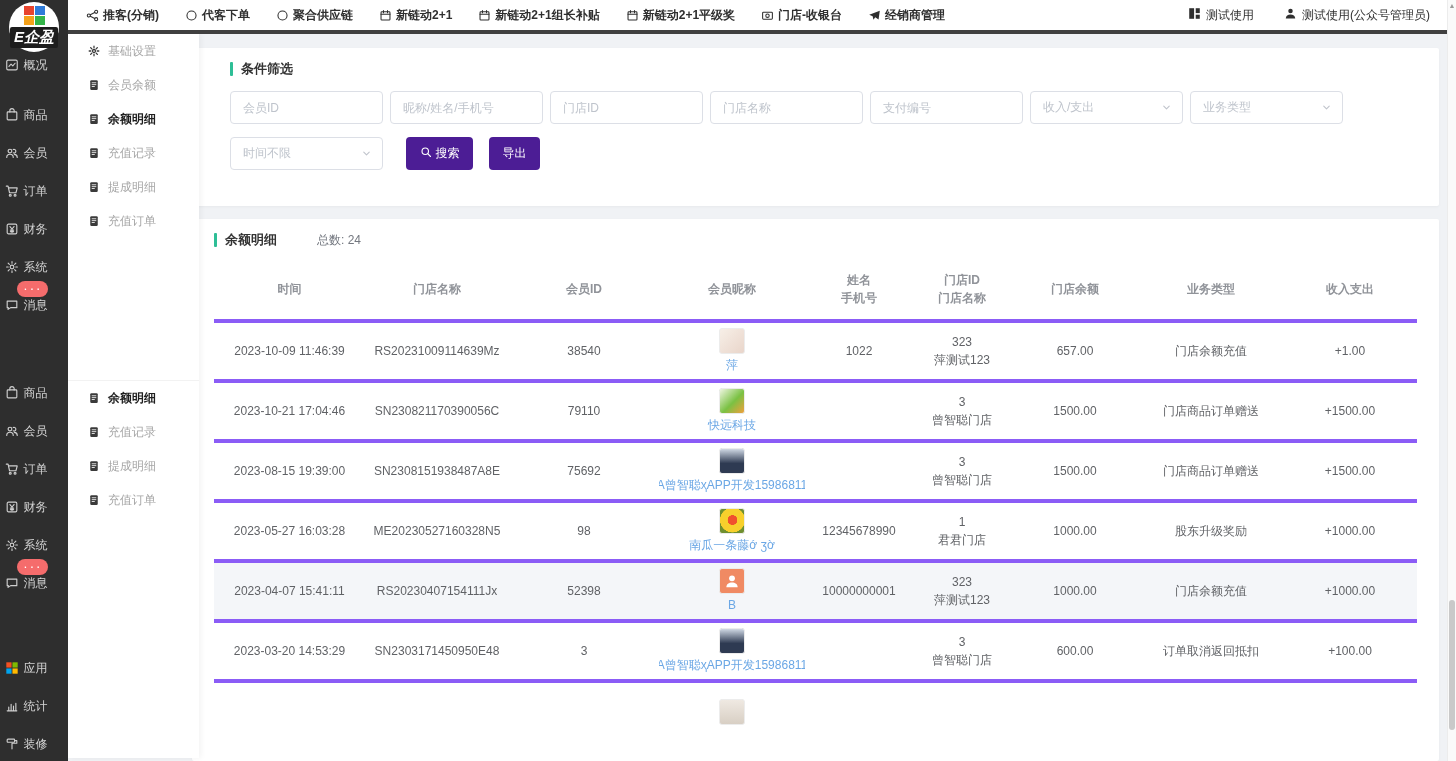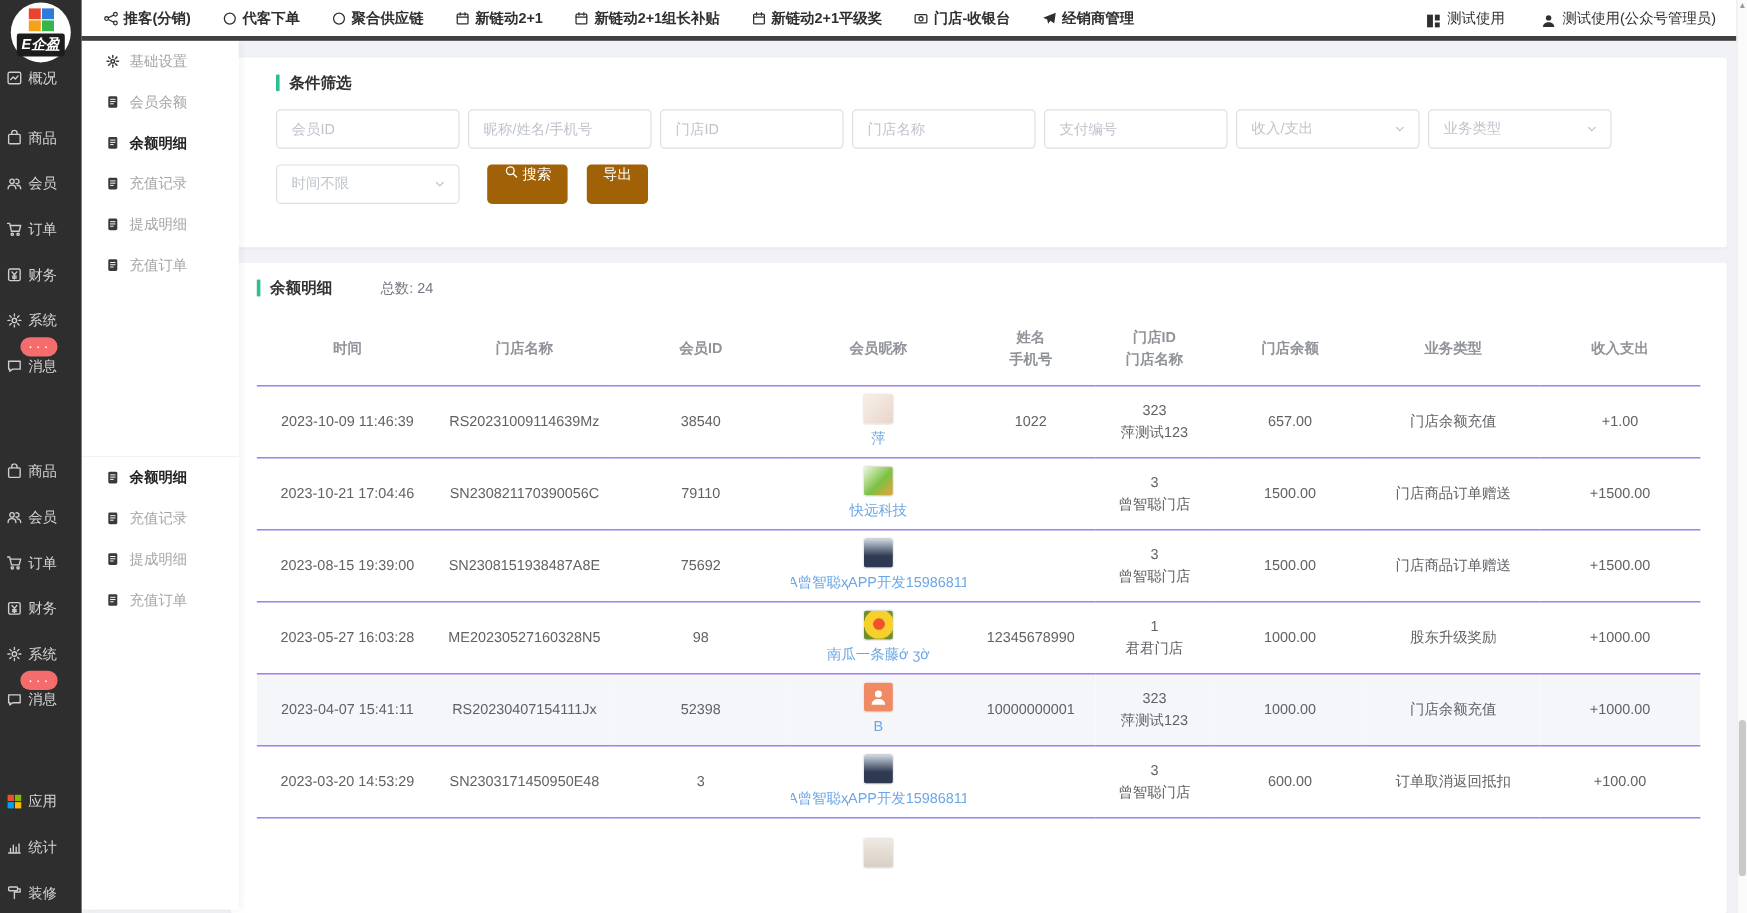--- a/index.html
+++ b/index.html
@@ -5,35 +5,35 @@
   * { margin:0; padding:0; box-sizing:border-box; }
   html,body { width:1456px; height:761px; overflow:hidden; font-family:"Liberation Sans","DejaVu Sans",sans-serif; }
   .app { position:relative; width:1456px; height:761px; overflow:hidden; background:#f0f2f5; }
 
   
   .sidebar { position:absolute; left:0; top:0; width:68px; height:761px; background:#2e2e2e; z-index:6; }
   .logo-circle { width:50px; height:50px; border-radius:50%; background:#fff; margin:2px auto 0; display:flex; flex-direction:column; align-items:center; justify-content:center; cursor:pointer; }
   .logo-blocks { display:grid; grid-template-columns:10px 10px; grid-template-rows:9px 9px; gap:1px; }
   .logo-blocks span { display:block; }
   .lb1{background:#e8442e;} .lb2{background:#2f7bd9;} .lb3{background:#f5a21b;} .lb4{background:#35b54a;}
-  .logo-text { font-size:12px; font-weight:700; font-style:italic; color:#fff; background:#1d1d1d; padding:1px 4px; border-radius:2px; margin-top:2px; white-space:nowrap; }
+  .logo-text { font-size:15px; font-weight:700; font-style:italic; color:#fff; background:#1d1d1d; padding:1px 4px; border-radius:2px; margin-top:2px; white-space:nowrap; }
   .side-group { position:absolute; left:0; width:52px;font-family:Liberation Mono, monospace; }
   #side-g1 { top:46px; } #side-g2 { top:374px; } #side-g3 { top:649px; }
   #side-g1 .side-item:first-child { margin-bottom:12px; }
   .side-item { height:38px; display:flex; align-items:center; justify-content:center; gap:5px; color:#d4d4d4; font-size:12px; cursor:pointer; position:relative; }
   .side-item .icon { display:inline-flex; color:#cfcfcf; }
   .badge { position:absolute; top:-5px; right:4px; background:#f56c6c; color:#fff; font-size:9px; line-height:6px; padding:4px 6px 6px; border-radius:8px; letter-spacing:1px; font-weight:700; }
 
   
   .topbar { position:absolute; left:68px; right:0; top:0; height:34px; background:#fff; border-bottom:4px solid #404040; display:flex; align-items:center; z-index:5; }
   #topnav { display:flex; align-items:center; padding-left:18px; flex:1; }
   .nav-item { display:inline-flex; align-items:center; gap:4px; margin-right:26px; font-weight:700; font-size:12px; color:#2f2f2f; cursor:pointer; white-space:nowrap; }
   .nav-item .icon, .tb-right-item .icon { display:inline-flex; color:#2f2f2f; }
   #topbar-right { display:flex; align-items:center; gap:30px; padding-right:26px; }
-  .tb-right-item { display:inline-flex; align-items:flex-end; gap:5px; font-size:12px; color:#2f2f2f; cursor:pointer; white-space:nowrap; }
+  .tb-right-item { display:inline-flex; align-items:flex-start; gap:5px; font-size:12px; color:#2f2f2f; cursor:pointer; white-space:nowrap; }
 
   
   .submenu { position:absolute; left:68px; top:34px; bottom:3px; width:131px; background:#fff; box-shadow:2px 0 6px rgba(0,0,0,0.05); z-index:4;font-family:Liberation Serif, serif; }
   .submenu-group { position:absolute; left:0; right:0; }
   #submenu-g1 { top:0; } #submenu-g2 { top:346px; border-top:1px solid #f2f2f2; }
   .sub-item { height:34px; display:flex; align-items:center; gap:8px; padding-left:20px; font-size:12px; color:#a6a6a6; cursor:pointer; }
   .sub-item .icon { display:inline-flex; color:#3a3a3a; }
   .sub-item.active { color:#1f1f1f; font-weight:700; }
 
   
@@ -41,29 +41,29 @@
   .card { background:#fff; border-radius:2px; box-shadow:0 1px 3px rgba(0,0,0,0.04); }
   .filter-card { height:158px; padding:12px 38px; margin-bottom:13px; }
   .sec-title { display:flex; align-items:center; font-size:13px; font-weight:700; color:#333; }
   .bar { width:3px; height:14px; background:#2ebe96; margin-right:8px; border-radius:1px; }
   .total { margin-left:40px; font-weight:400; font-size:12px; color:#73777f; }
   .filter-row { display:flex; align-items:center; gap:7px; margin-top:13px; }
   .f-input { width:153px; height:33px; border:1px solid #dcdfe6; border-radius:4px; padding:0 12px; font-size:12px; color:#606266; outline:none; background:#fff; }
   .f-input::placeholder { color:#bfc4cc; }
   .f-select { width:153px; height:33px; border:1px solid #dcdfe6; border-radius:4px; display:flex; align-items:center; justify-content:space-between; padding:0 10px 0 12px; font-size:12px; color:#bfc4cc; cursor:pointer; background:#fff; }
   .f-select .chev { color:#c0c4cc; display:inline-flex; }
-  .btn { height:33px; border:none; border-radius:4px; background:#a16207; color:#fff; font-size:12px; display:inline-flex; align-items:flex-start; justify-content:center; gap:4px; cursor:pointer; }
+  .btn { height:33px; border:none; border-radius:4px; background:#4c1d95; color:#fff; font-size:12px; display:inline-flex; align-items:center; justify-content:center; gap:4px; cursor:pointer; }
   .btn-search { width:67px; margin-left:16px; }
   .btn-export { width:51px; margin-left:9px; }
 
   .table-card { height:542px; padding:12px 22px 0; overflow:hidden; }
   table { width:100%; border-collapse:collapse; table-layout:fixed; margin-top:10px; }
   th { height:62px; font-size:12px; color:#909399; font-weight:700; line-height:18px; vertical-align:middle; text-align:center; }
   td { height:60px; text-align:center; font-size:12px; color:#606266; line-height:18px; vertical-align:middle; padding:0; overflow:hidden; }
-  tr.data-row { border-top:1px solid #8b5cf6; }
+  tr.data-row { border-top:4px solid #8b5cf6; }
   tr.data-row.hl { background:#f4f6f9; }
   .nick-cell { display:flex; flex-direction:column; align-items:center; justify-content:center; gap:2px; padding:4px 0; }
   .avatar { width:26px; height:26px; border-radius:3px; display:inline-flex; align-items:center; justify-content:center; border:1px solid #ececec; flex:none; }
   .avatar svg { display:block; }
   .nick-link { color:#6ba7e5; cursor:pointer; white-space:nowrap; }
 
   
   .scrollbar { position:absolute; right:0; top:0; bottom:0; width:9px; background:#fafafa; border-left:1px solid #ececec; z-index:7; }
   .sb-arrow { position:absolute; top:2px; left:0; right:0; text-align:center; font-size:7px; color:#9a9a9a; }
   .sb-thumb { position:absolute; top:600px; left:1px; width:6px; height:130px; background:#c9c9c9; border-radius:3px; }

